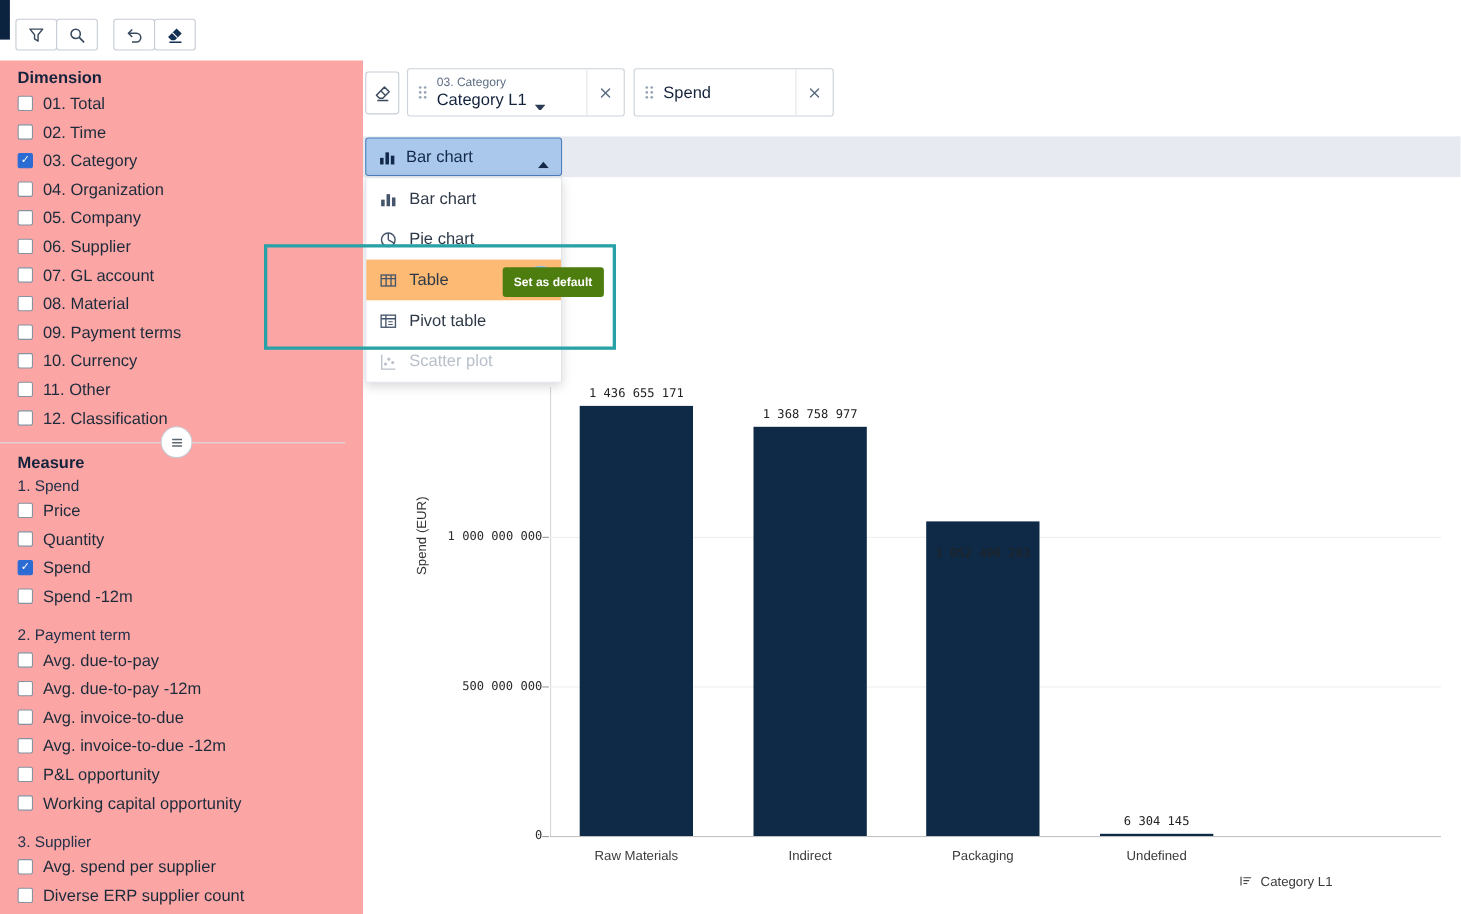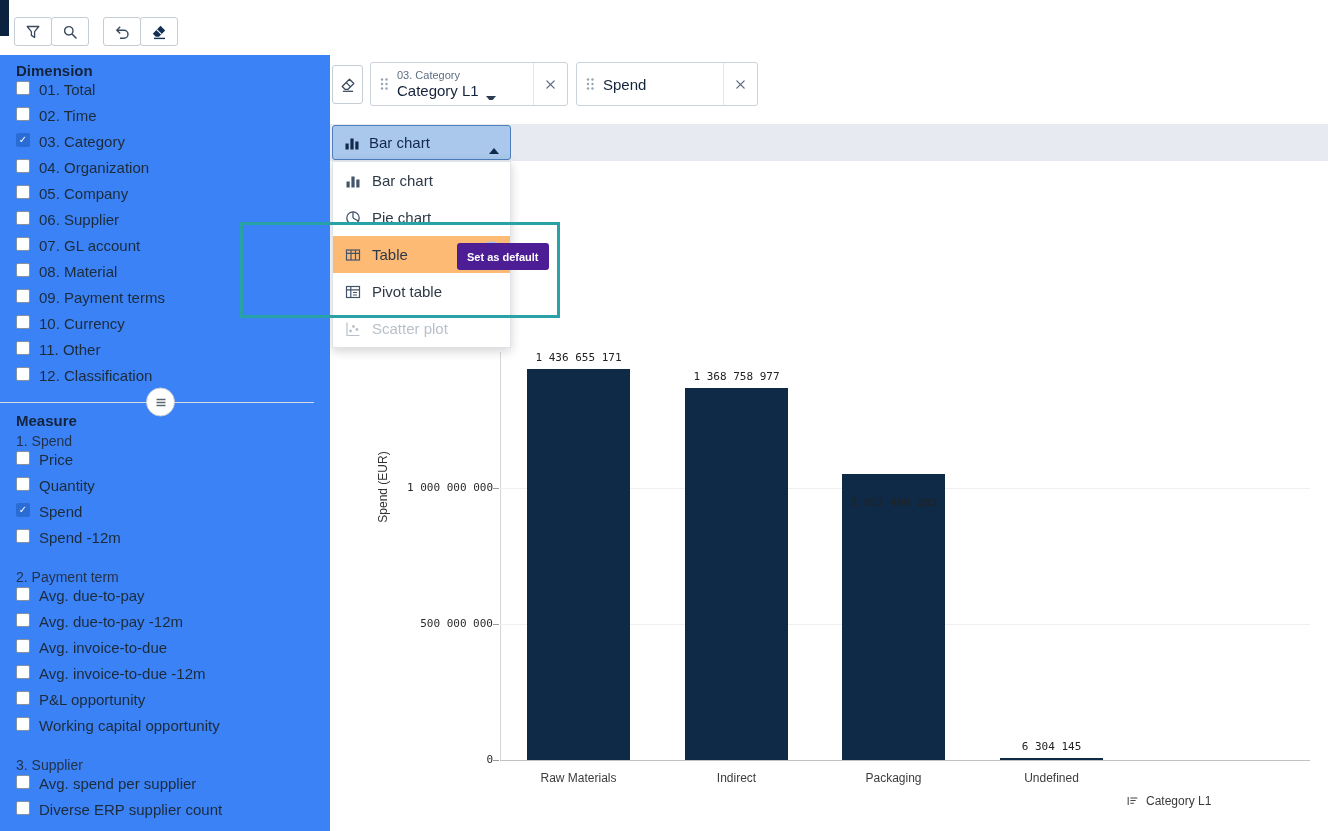--- a/index.html
+++ b/index.html
@@ -13,23 +13,23 @@
   .btn-group{display:flex}
   .tb-btn{width:38px;height:29px;background:#fff;border:1px solid #c6ccd4;border-radius:3px;display:flex;align-items:center;justify-content:center;cursor:pointer}
   .btn-group .tb-btn + .tb-btn{margin-left:-1px}
   .ic{display:inline-flex;width:16px;height:16px;flex:none}
   .ic svg{width:100%;height:100%}
   .ic-caret{width:10px;height:6px}
   .ic-caret svg{width:100%;height:100%}
   .ic-handle{width:10px;height:16px}
   .ic-handle svg{width:100%;height:100%}
 
-  .sidebar{position:absolute;left:0;top:55px;width:362px;height:776px;border-right:6px solid #737373;padding:6px 0 0 16px;overflow:hidden;background:#3b82f6}
+  .sidebar{position:absolute;left:0;top:55px;width:362px;height:776px;border-right:6px solid #737373;padding:6px 0 0 16px;overflow:hidden;background:#fca5a5}
   .section-title{font-size:15px;font-weight:700;color:#14233c;height:20px;line-height:20px}
-  .cbx-row{display:flex;height:26px;cursor:pointer}
+  .cbx-row{display:flex;align-items:center;height:26px;cursor:pointer}
   .cbx{width:14px;height:14px;border:1px solid #8592a0;border-radius:2px;margin-right:9px;flex:none;display:flex;align-items:center;justify-content:center;background:#fff;font-size:10px;line-height:1;color:#fff}
   .cbx.checked{background:#2b6cd4;border-color:#2b6cd4}
   .cbx-label{font-size:15px;color:#1c2b3a;white-space:nowrap}
   .divider-row{position:relative;height:18px}
   .divider-row::before{content:"";position:absolute;left:-16px;width:314px;top:50%;border-top:1px solid #d7dce2}
   .collapse-btn{position:absolute;left:130px;top:50%;transform:translateY(-50%);width:29px;height:29px;border-radius:50%;border:1px solid #c6ccd4;background:#fff;display:flex;align-items:center;justify-content:center;cursor:pointer;z-index:2}
   .group-label{font-size:14px;color:#23324a;height:20px;line-height:20px;white-space:nowrap}
   .group-label.spaced{margin-top:12px}
   .scroll-thumb{position:absolute;right:10px;top:370px;width:7px;height:262px;background:#6f6f6f;border-radius:4px;cursor:pointer}
 
@@ -50,21 +50,21 @@
   .type-btn{position:absolute;left:2px;top:125px;width:179px;height:35px;background:#a9c8ec;border:1px solid #4d7fbe;border-radius:3px;display:flex;align-items:center;gap:9px;padding:0 11px;cursor:pointer;font-size:15px;color:#13294a;z-index:5}
   .type-btn .caret{margin-left:auto;display:inline-flex}
 
   .menu{position:absolute;left:2px;top:161px;width:179px;background:#fff;border:1px solid #e0e4e9;box-shadow:0 3px 10px rgba(0,0,0,.18);z-index:10}
   .menu-item{position:relative;display:flex;align-items:center;gap:11px;height:37px;padding:0 12px;font-size:15px;color:#2e3947;cursor:pointer;white-space:nowrap}
   .menu-item.selected{background:#fdba74}
   .menu-item.disabled{color:#b9c0ca;cursor:default}
   .star-btn{position:absolute;right:5px;top:50%;transform:translateY(-50%);width:27px;height:27px;border-radius:50%;background:#9cc0ee;display:flex;align-items:center;justify-content:center;cursor:pointer}
   .star-btn svg{width:16px;height:16px}
 
-  .tooltip{position:absolute;left:457px;top:243px;height:27px;padding:0 10px;background:#4c1d95;color:#fff;font-size:11px;font-weight:700;border-radius:3px;display:flex;align-items:center;z-index:30;white-space:nowrap}
+  .tooltip{position:absolute;left:457px;top:243px;height:27px;padding:0 10px;background:#4d7c0f;color:#fff;font-size:11px;font-weight:700;border-radius:3px;display:flex;align-items:center;z-index:30;white-space:nowrap}
   .annotation-box{position:absolute;left:240px;top:222px;width:320px;height:96px;border:3px solid #28a2a6;z-index:40;pointer-events:none}
 
   #plot{position:absolute;left:0;top:0;width:998px;height:831px;z-index:0}
   .ylabel{position:absolute;left:53px;top:487px;transform:translate(-50%,-50%) rotate(-90deg);font-size:12px;color:#333;white-space:nowrap}
   .ytick{position:absolute;width:110px;text-align:right;font-family:"DejaVu Sans Mono",monospace;font-size:11px;color:#2b2b2b;line-height:14px;white-space:pre}
   .tickmark{position:absolute;width:6px;height:1px;background:#9a9a9a}
   .gridline{position:absolute;height:1px;background:#efefef}
   .axis-y{position:absolute;width:1px;background:#d6d6d6}
   .axis-x{position:absolute;height:1px;background:#c2c2c2}
   .bar{position:absolute;cursor:pointer}

